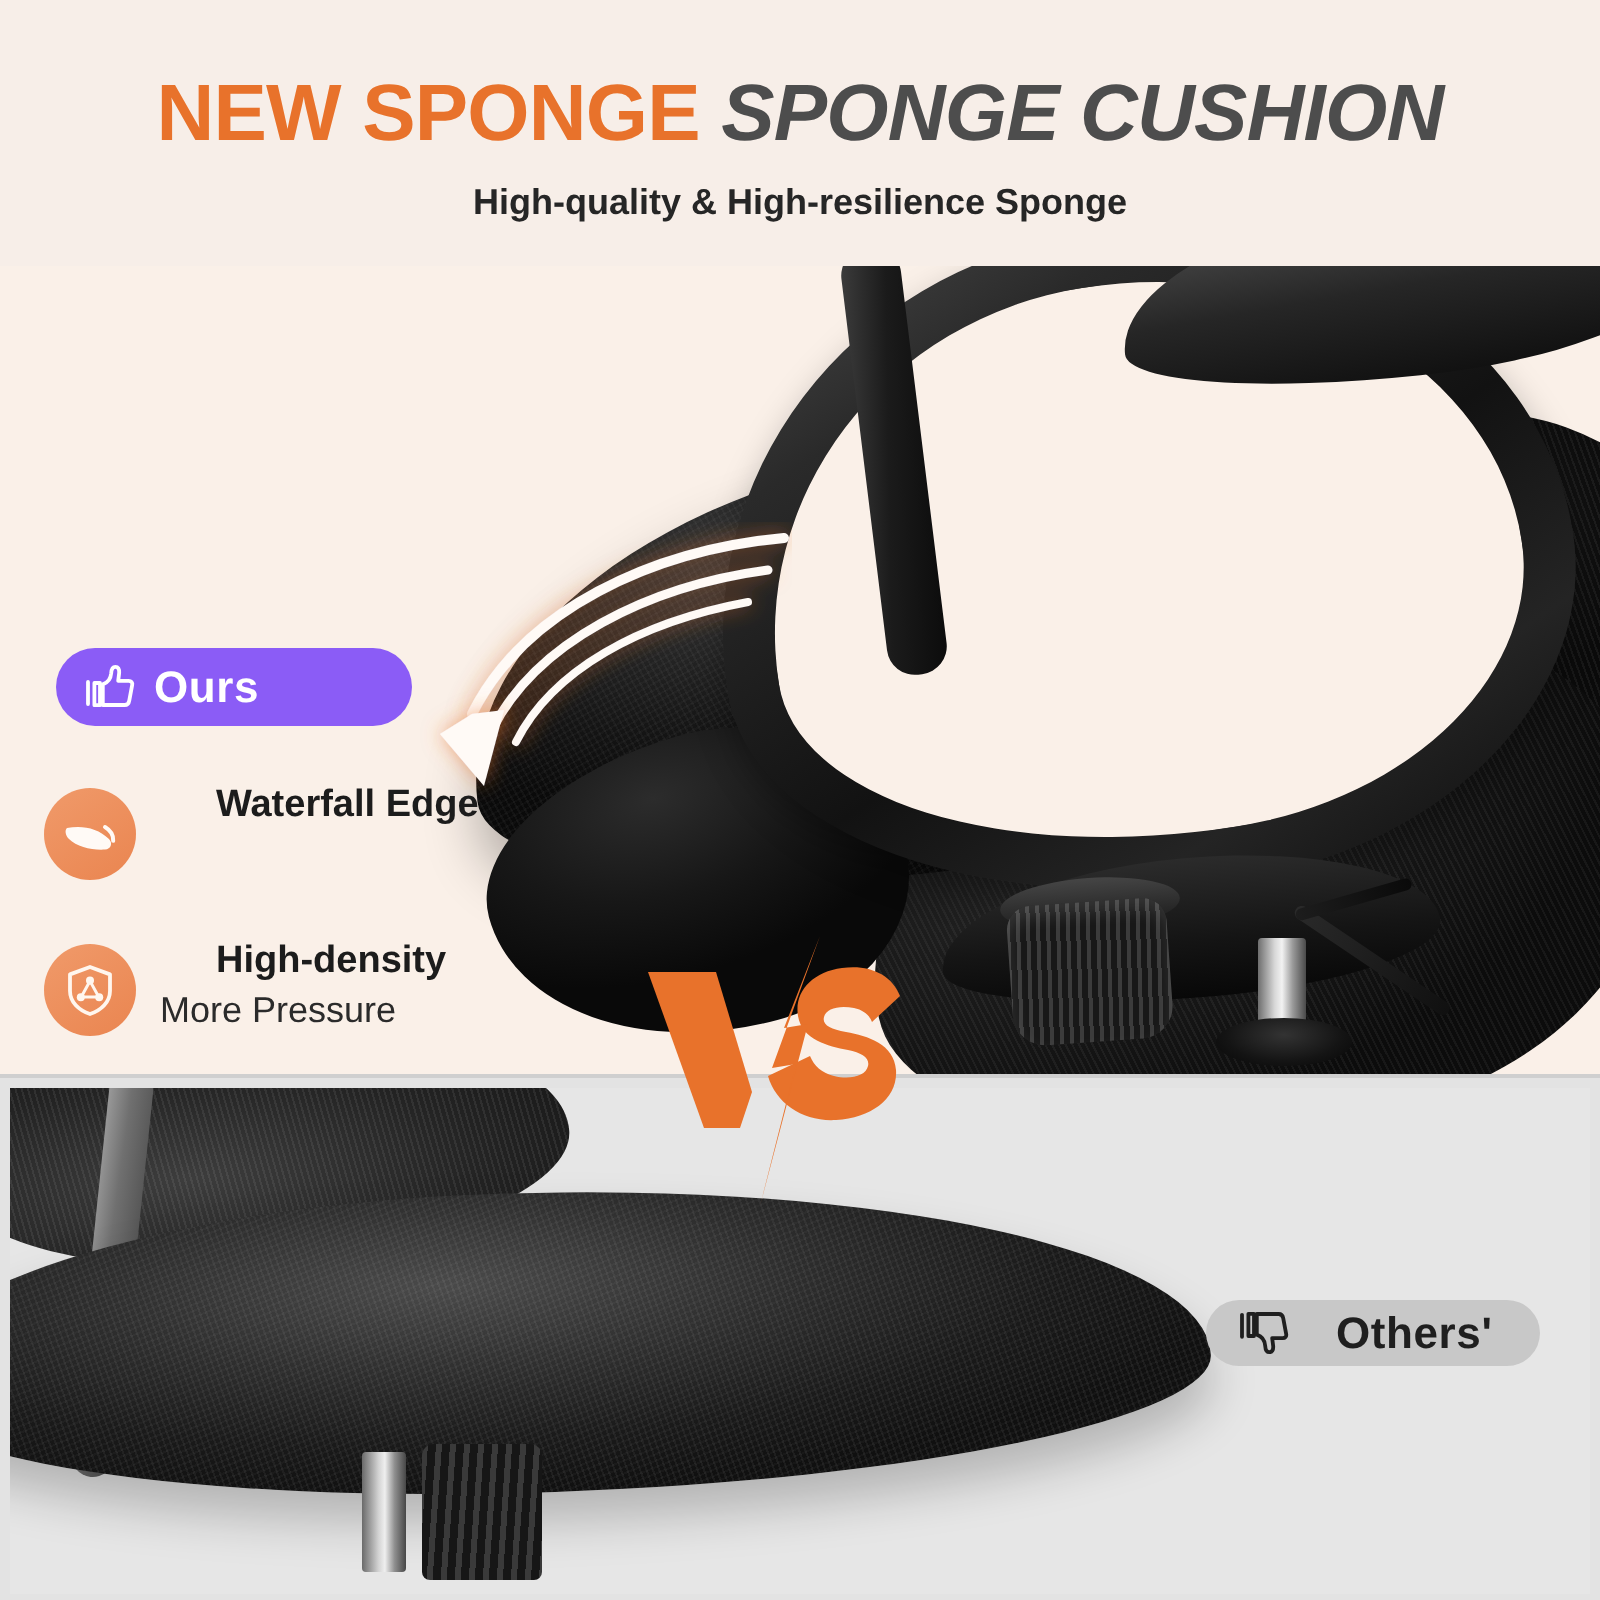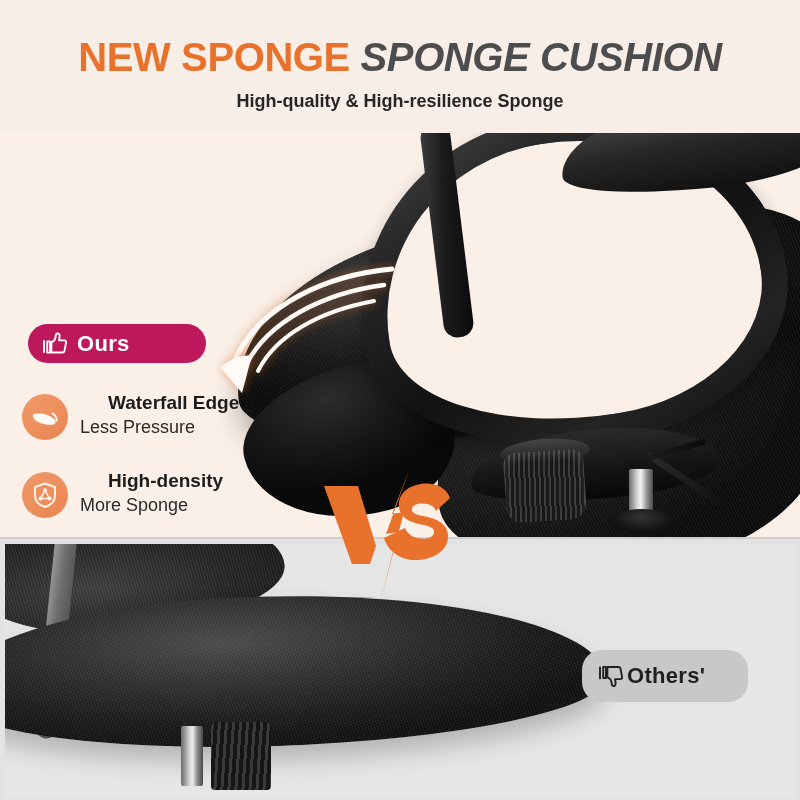--- a/index.html
+++ b/index.html
@@ -236,21 +236,21 @@
     pointer-events: none;
   }
 
   
   .ours-badge {
     position: absolute;
     left: 28px; top: 191px;
     height: 39px;
     min-width: 178px;
     padding: 0 22px 0 14px;
-    background: #be185d;
+    background: #8b5cf6;
     border-radius: 20px;
     display: flex;
     align-items: center;
     gap: 9px;
     z-index: 30;
   }
   .ours-badge .label {
     font-size: 22px;
     font-weight: bold;
     color: #ffffff;
@@ -379,29 +379,29 @@
   .shroud-bot {
     position: absolute;
     left: 206px; top: 178px;
     width: 60px; height: 68px;
     background: repeating-linear-gradient(94deg, #3a3a3a 0 3px, #161616 3px 7px);
     border-radius: 6px 6px 4px 4px;
   }
 
   .others-badge {
     position: absolute;
-    left: 582px; top: 650px;
-    height: 52px;
+    left: 603px; top: 650px;
+    height: 33px;
     min-width: 166px;
     padding: 0 24px 0 16px;
     background: #c8c8c8;
     border-radius: 20px;
     display: flex;
     align-items: center;
-    gap: 3px;
+    gap: 23px;
     z-index: 30;
   }
   .others-badge .label {
     font-size: 22px;
     font-weight: bold;
     color: #1f1f1f;
     letter-spacing: .3px;
     line-height: 1;
   }
 
@@ -480,41 +480,40 @@
 
       <div class="feature">
         <div class="ficon">
           <svg width="30" height="30" viewBox="0 0 30 30">
             <path d="M3.5 12 C 11 10.5, 19 12, 24.5 17.5 C 26.5 19.6, 25.5 22.6, 22.5 22.8 C 16 23.2, 8.5 21.5, 4.5 17.5 C 2.8 15.8, 2.2 13.2, 3.5 12 Z" fill="#fffaf6"></path>
             <path d="M22.5 11.5 C 25.3 13.2, 26.8 15.8, 26.6 18.4" fill="none" stroke="#fffaf6" stroke-width="2" stroke-linecap="round"></path>
           </svg>
         </div>
         <div class="ftext">
           <div class="ftitle">Waterfall Edge</div>
-          <div class="fsub">Less Pressure</div>
         </div>
       </div>
 
       <div class="feature">
         <div class="ficon">
           <svg width="30" height="30" viewBox="0 0 30 30">
             <path d="M15 3.5 L25 7.2 L25 15.5 C25 21, 20.6 25.2, 15 27 C 9.4 25.2, 5 21, 5 15.5 L5 7.2 Z" fill="none" stroke="#fff6ee" stroke-width="1.9" stroke-linejoin="round"></path>
             <g fill="none" stroke="#fff6ee" stroke-width="1.5" stroke-linecap="round">
               <path d="M15 10.5 L10.6 18.5 L19.4 18.5 Z"></path>
             </g>
             <g fill="#fff6ee">
               <circle cx="15" cy="10.3" r="2"></circle>
               <circle cx="10.4" cy="18.6" r="2"></circle>
               <circle cx="19.6" cy="18.6" r="2"></circle>
             </g>
           </svg>
         </div>
         <div class="ftext">
           <div class="ftitle">High-density</div>
-          <div class="fsub">More Sponge</div>
+          <div class="fsub">More Pressure</div>
         </div>
       </div>
 
     </div>
   </div>
 
   <div class="panel-bottom">
     <div class="bot-inner">
       <div class="mesh-bot"></div>
       <div class="back-bot"></div>

